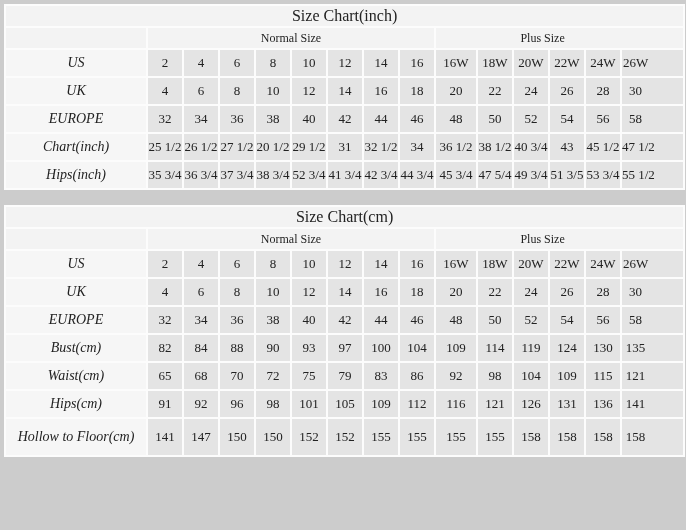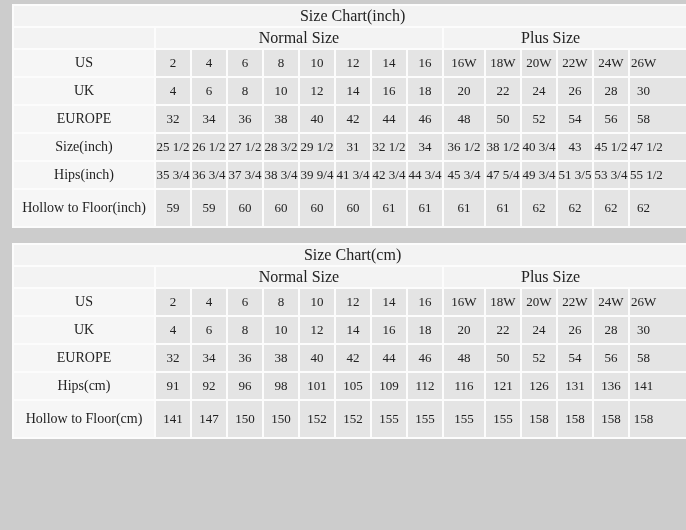--- a/index.html
+++ b/index.html
@@ -3,38 +3,38 @@
 <meta charset="utf-8">
 <title>Size Chart</title>
 <style>
   html, body {
     margin: 0; padding: 0;
     width: 686px; height: 530px;
     background: #cccccc;
     font-family: "Liberation Serif", "DejaVu Serif", serif;
     color: #222222;
   }
-  .page { padding: 4px 0 0 12px; }
+  .page { padding: 4px 0 0 4px; }
   table.size-chart {
     width: 677px;
     table-layout: fixed;
     border-collapse: separate;
     border-spacing: 2px;
     background: #fcfcfc;           
   }
   td {
     text-align: center;
     vertical-align: middle;
     padding: 0;
     white-space: nowrap;
   }
   td.title-cell  { height: 20px; background: #f3f3f3; font-size: 16px; }
   td.spacer-cell { background: #f3f3f3; }
-  td.group-cell  { height: 20px; background: #f3f3f3; font-size: 16px; }
-  td.row-label   { height: 26px; background: #f6f6f6; font-size: 14px; }
+  td.group-cell  { height: 20px; background: #f3f3f3; font-size: 12px; }
+  td.row-label   { height: 26px; background: #f6f6f6; font-size: 14px; font-style: italic; }
   td.val         { height: 26px; background: #e4e4e4; font-size: 13px; }
   tr.tall td     { height: 36px; }
   td.plus, td.last { padding-right: 34px; }   
   .gap { height: 15px; }
 </style>
 </head>
 <body>
 
 <div class="page">
   <table class="size-chart">
@@ -109,69 +109,52 @@
           <td class="val" colspan="1">44</td>
           <td class="val" colspan="1">46</td>
           <td class="val" colspan="1">48</td>
           <td class="val" colspan="1">50</td>
           <td class="val" colspan="1">52</td>
           <td class="val" colspan="1">54</td>
           <td class="val" colspan="1">56</td>
           <td class="val last" colspan="1">58</td>
         </tr>
         <tr class="data-row">
-          <td class="row-label" colspan="1">Size(inch)</td>
+          <td class="row-label" colspan="1">Chart(inch)</td>
           <td class="val" colspan="1">25 1/2</td>
           <td class="val" colspan="1">26 1/2</td>
           <td class="val" colspan="1">27 1/2</td>
-          <td class="val" colspan="1">28 3/2</td>
+          <td class="val" colspan="1">20 1/2</td>
           <td class="val" colspan="1">29 1/2</td>
           <td class="val" colspan="1">31</td>
           <td class="val" colspan="1">32 1/2</td>
           <td class="val" colspan="1">34</td>
           <td class="val" colspan="1">36 1/2</td>
           <td class="val" colspan="1">38 1/2</td>
           <td class="val" colspan="1">40 3/4</td>
           <td class="val" colspan="1">43</td>
           <td class="val" colspan="1">45 1/2</td>
           <td class="val last" colspan="1">47 1/2</td>
         </tr>
         <tr class="data-row">
           <td class="row-label" colspan="1">Hips(inch)</td>
           <td class="val" colspan="1">35 3/4</td>
           <td class="val" colspan="1">36 3/4</td>
           <td class="val" colspan="1">37 3/4</td>
           <td class="val" colspan="1">38 3/4</td>
-          <td class="val" colspan="1">39 9/4</td>
+          <td class="val" colspan="1">52 3/4</td>
           <td class="val" colspan="1">41 3/4</td>
           <td class="val" colspan="1">42 3/4</td>
           <td class="val" colspan="1">44 3/4</td>
           <td class="val" colspan="1">45 3/4</td>
           <td class="val" colspan="1">47 5/4</td>
           <td class="val" colspan="1">49 3/4</td>
           <td class="val" colspan="1">51 3/5</td>
           <td class="val" colspan="1">53 3/4</td>
           <td class="val last" colspan="1">55 1/2</td>
-        </tr>
-        <tr class="data-row tall">
-          <td class="row-label" colspan="1">Hollow to Floor(inch)</td>
-          <td class="val" colspan="1">59</td>
-          <td class="val" colspan="1">59</td>
-          <td class="val" colspan="1">60</td>
-          <td class="val" colspan="1">60</td>
-          <td class="val" colspan="1">60</td>
-          <td class="val" colspan="1">60</td>
-          <td class="val" colspan="1">61</td>
-          <td class="val" colspan="1">61</td>
-          <td class="val" colspan="1">61</td>
-          <td class="val" colspan="1">61</td>
-          <td class="val" colspan="1">62</td>
-          <td class="val" colspan="1">62</td>
-          <td class="val" colspan="1">62</td>
-          <td class="val last" colspan="1">62</td>
         </tr>
       </tbody>
     </table>
   <div class="gap"></div>
   <table class="size-chart">
       <colgroup>
         <col style="width: 140px;">
         <col style="width: 34px;">
         <col style="width: 34px;">
         <col style="width: 34px;">
@@ -239,20 +222,54 @@
           <td class="val" colspan="1">40</td>
           <td class="val" colspan="1">42</td>
           <td class="val" colspan="1">44</td>
           <td class="val" colspan="1">46</td>
           <td class="val" colspan="1">48</td>
           <td class="val" colspan="1">50</td>
           <td class="val" colspan="1">52</td>
           <td class="val" colspan="1">54</td>
           <td class="val" colspan="1">56</td>
           <td class="val last" colspan="1">58</td>
+        </tr>
+        <tr class="data-row">
+          <td class="row-label" colspan="1">Bust(cm)</td>
+          <td class="val" colspan="1">82</td>
+          <td class="val" colspan="1">84</td>
+          <td class="val" colspan="1">88</td>
+          <td class="val" colspan="1">90</td>
+          <td class="val" colspan="1">93</td>
+          <td class="val" colspan="1">97</td>
+          <td class="val" colspan="1">100</td>
+          <td class="val" colspan="1">104</td>
+          <td class="val" colspan="1">109</td>
+          <td class="val" colspan="1">114</td>
+          <td class="val" colspan="1">119</td>
+          <td class="val" colspan="1">124</td>
+          <td class="val" colspan="1">130</td>
+          <td class="val last" colspan="1">135</td>
+        </tr>
+        <tr class="data-row">
+          <td class="row-label" colspan="1">Waist(cm)</td>
+          <td class="val" colspan="1">65</td>
+          <td class="val" colspan="1">68</td>
+          <td class="val" colspan="1">70</td>
+          <td class="val" colspan="1">72</td>
+          <td class="val" colspan="1">75</td>
+          <td class="val" colspan="1">79</td>
+          <td class="val" colspan="1">83</td>
+          <td class="val" colspan="1">86</td>
+          <td class="val" colspan="1">92</td>
+          <td class="val" colspan="1">98</td>
+          <td class="val" colspan="1">104</td>
+          <td class="val" colspan="1">109</td>
+          <td class="val" colspan="1">115</td>
+          <td class="val last" colspan="1">121</td>
         </tr>
         <tr class="data-row">
           <td class="row-label" colspan="1">Hips(cm)</td>
           <td class="val" colspan="1">91</td>
           <td class="val" colspan="1">92</td>
           <td class="val" colspan="1">96</td>
           <td class="val" colspan="1">98</td>
           <td class="val" colspan="1">101</td>
           <td class="val" colspan="1">105</td>
           <td class="val" colspan="1">109</td>

